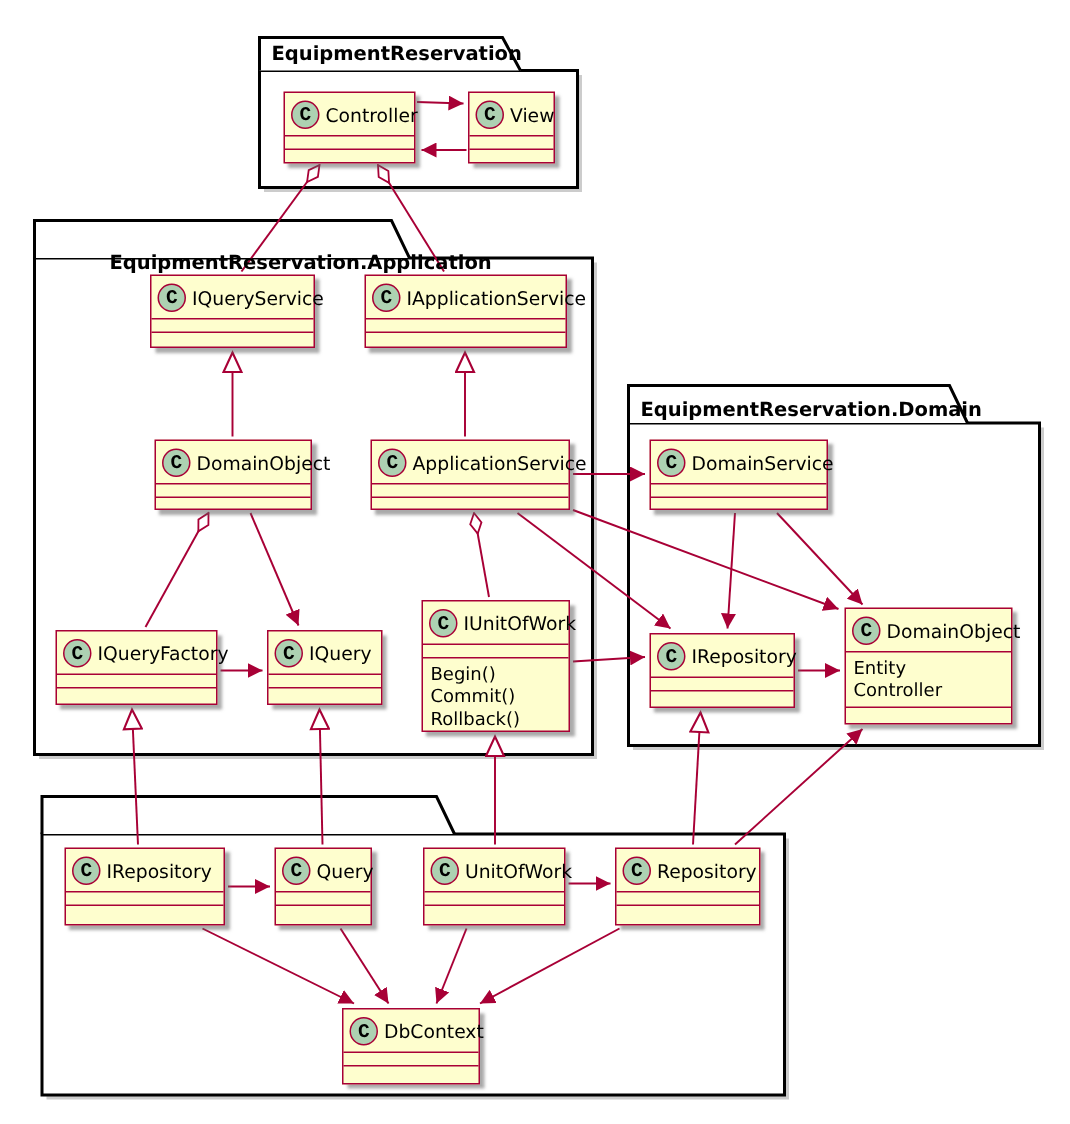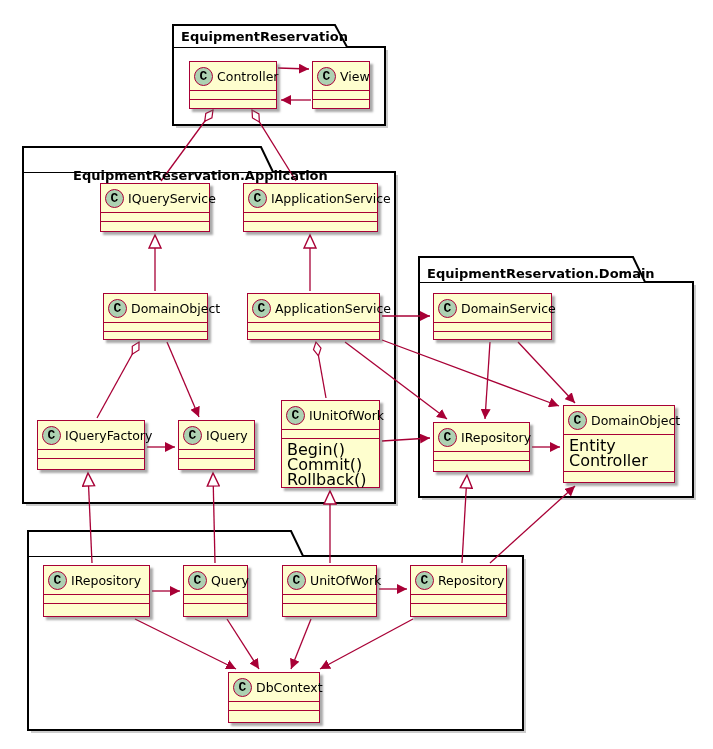--- a/index.html
+++ b/index.html
@@ -11,21 +11,21 @@
   .cls{position:absolute;z-index:2;background:#FEFECE;border:1.5px solid #A80036;
        box-shadow:3px 3px 2px rgba(100,100,100,0.55);display:flex;flex-direction:column;
        box-sizing:border-box;}
   .cls-head{display:flex;align-items:center;gap:4px;padding:2px 4px;flex:0 0 auto;min-height:24px;}
   .ccircle{width:19px;height:19px;border-radius:50%;background:#ADD1B2;border:1.2px solid #A80036;
            display:flex;align-items:center;justify-content:center;
            font:bold 13px "Liberation Mono",monospace;color:#000;flex:0 0 auto;box-sizing:border-box;}
   .cls-name{font-size:12.5px;color:#000;white-space:nowrap;}
   .cls-sec{border-top:1.5px solid #A80036;height:8px;flex:0 0 auto;}
   .cls-sec.grow{flex:1 1 auto;}
-  .cls-members{border-top:1.5px solid #A80036;padding:3px 5px;font-size:16px;line-height:15px;
+  .cls-members{border-top:1.5px solid #A80036;padding:3px 5px;font-size:12px;line-height:15px;
                color:#000;flex:0 0 auto;}
 </style>
 </head>
 <body>
 
 <div id="canvas">
 
   <svg id="layer-svg" width="713" height="749" viewBox="0 0 713 749">
     <defs>
       <marker id="mArrow" markerWidth="11" markerHeight="10" refX="10" refY="5" orient="auto" markerUnits="userSpaceOnUse" viewBox="0 0 11 10">

